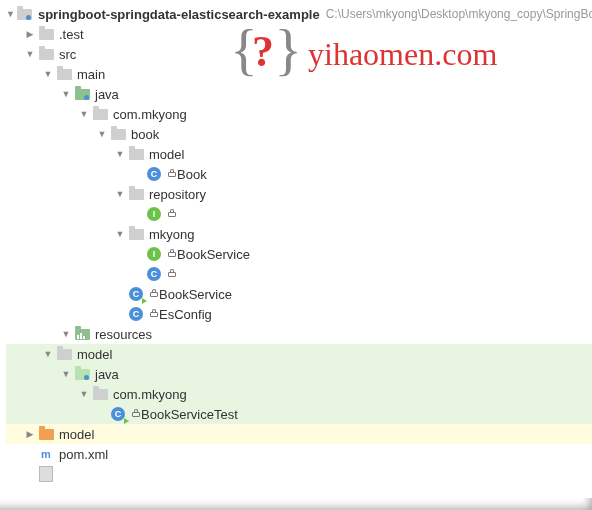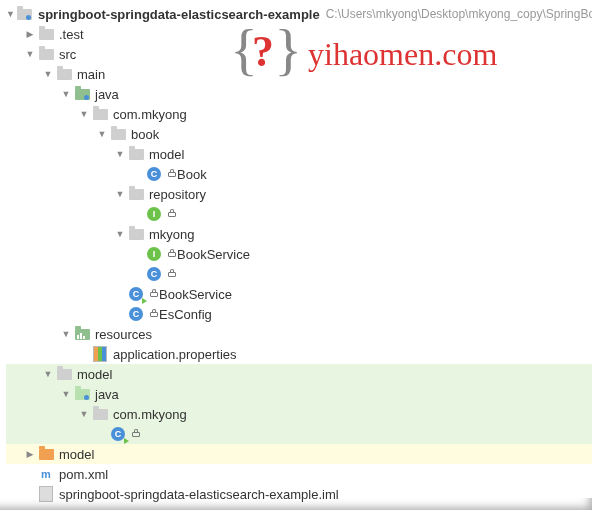--- a/index.html
+++ b/index.html
@@ -216,28 +216,20 @@
           <span class="bars">
             <span style="height:4px"></span>
             <span style="height:6px"></span>
             <span style="height:3px"></span>
           </span>
         </span>
       </span>
   <span class="label">resources</span>
 </div>
 
-<div class="row">
-  <span class="ind" style="width:72px"></span>
-  <span class="arrow empty">▼</span>
-  <span class="icon">
-        <span class="file props"></span>
-      </span>
-  <span class="label">application.properties</span>
-</div>
 
 <div class="row hl-green">
   <span class="ind" style="width:36px"></span>
   <span class="arrow">▼</span>
   <span class="icon">
         <span class="fold"></span>
       </span>
   <span class="label">model</span>
 </div>
 
@@ -261,20 +253,21 @@
   <span class="label">com.mkyong</span>
 </div>
 
 <div class="row hl-green">
   <span class="ind" style="width:90px"></span>
   <span class="arrow empty">▼</span>
   <span class="icon run">
         <span class="circ c">C</span>
       </span>
   <span class="lock"></span>
+  <span class="label">BookServiceTest</span>
 </div>
 
 <div class="row hl-yellow">
   <span class="ind" style="width:18px"></span>
   <span class="arrow">▶</span>
   <span class="icon">
         <span class="fold tgt"></span>
       </span>
   <span class="label">model</span>
 </div>
@@ -287,21 +280,20 @@
       </span>
   <span class="label">pom.xml</span>
 </div>
 
 <div class="row">
   <span class="ind" style="width:18px"></span>
   <span class="arrow empty">▼</span>
   <span class="icon">
         <span class="file iml"></span>
       </span>
-  <span class="label">springboot-springdata-elasticsearch-example.iml</span>
 </div>
 
 </div>
 
 <div class="logo">
   <div class="logo-mark">
     <span class="brace l">{</span>
       <span class="q">?</span>
       <span class="brace r">}</span>
   </div>

